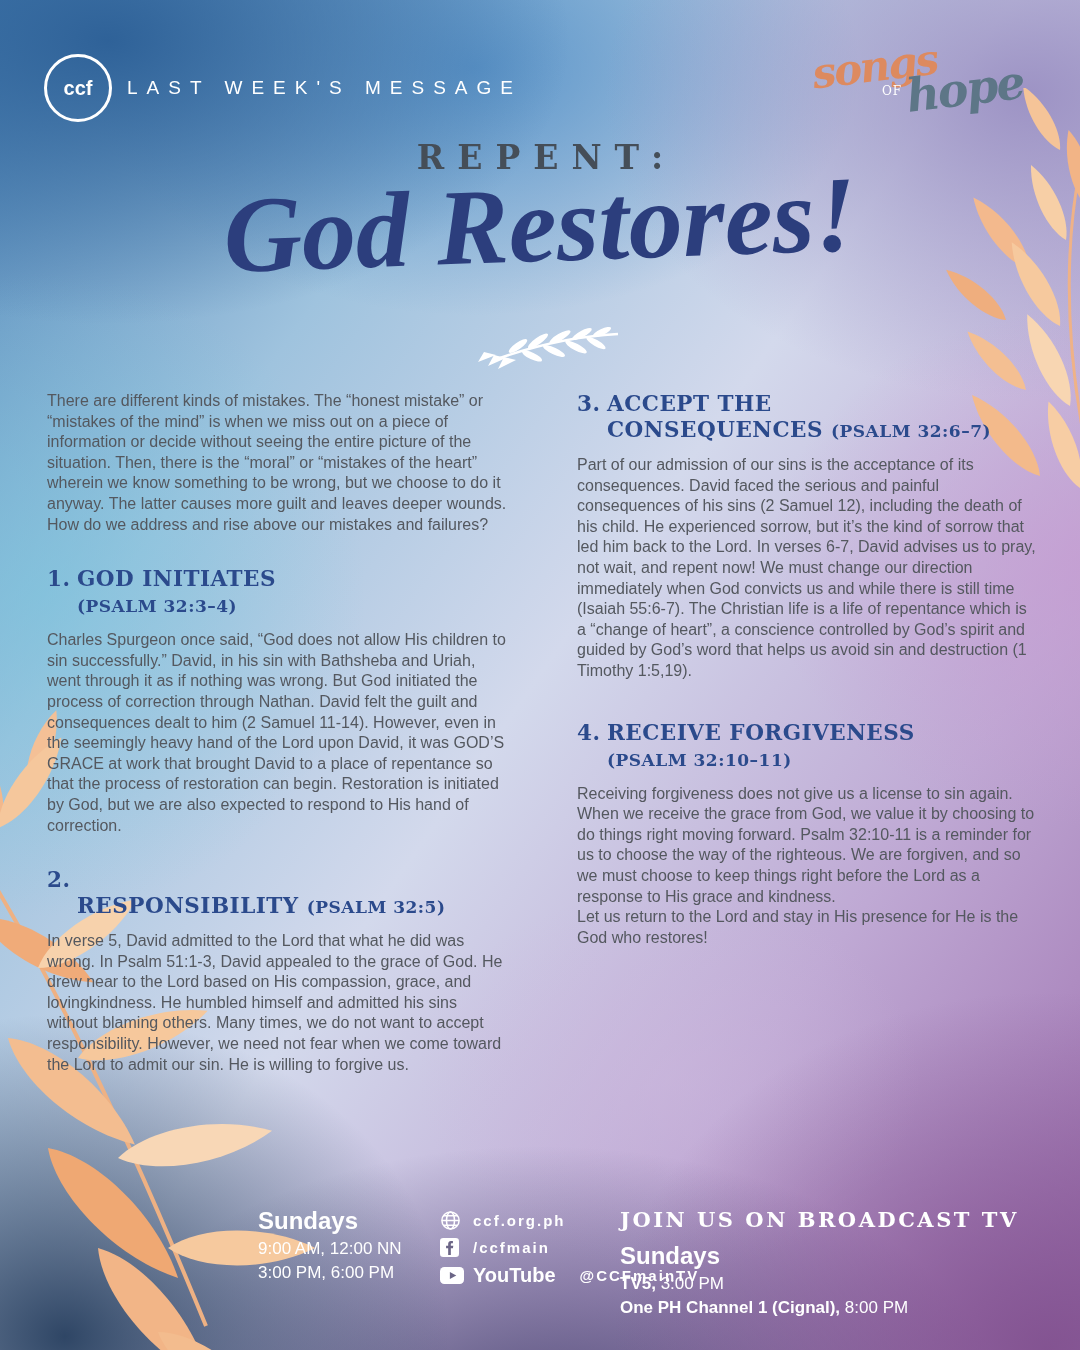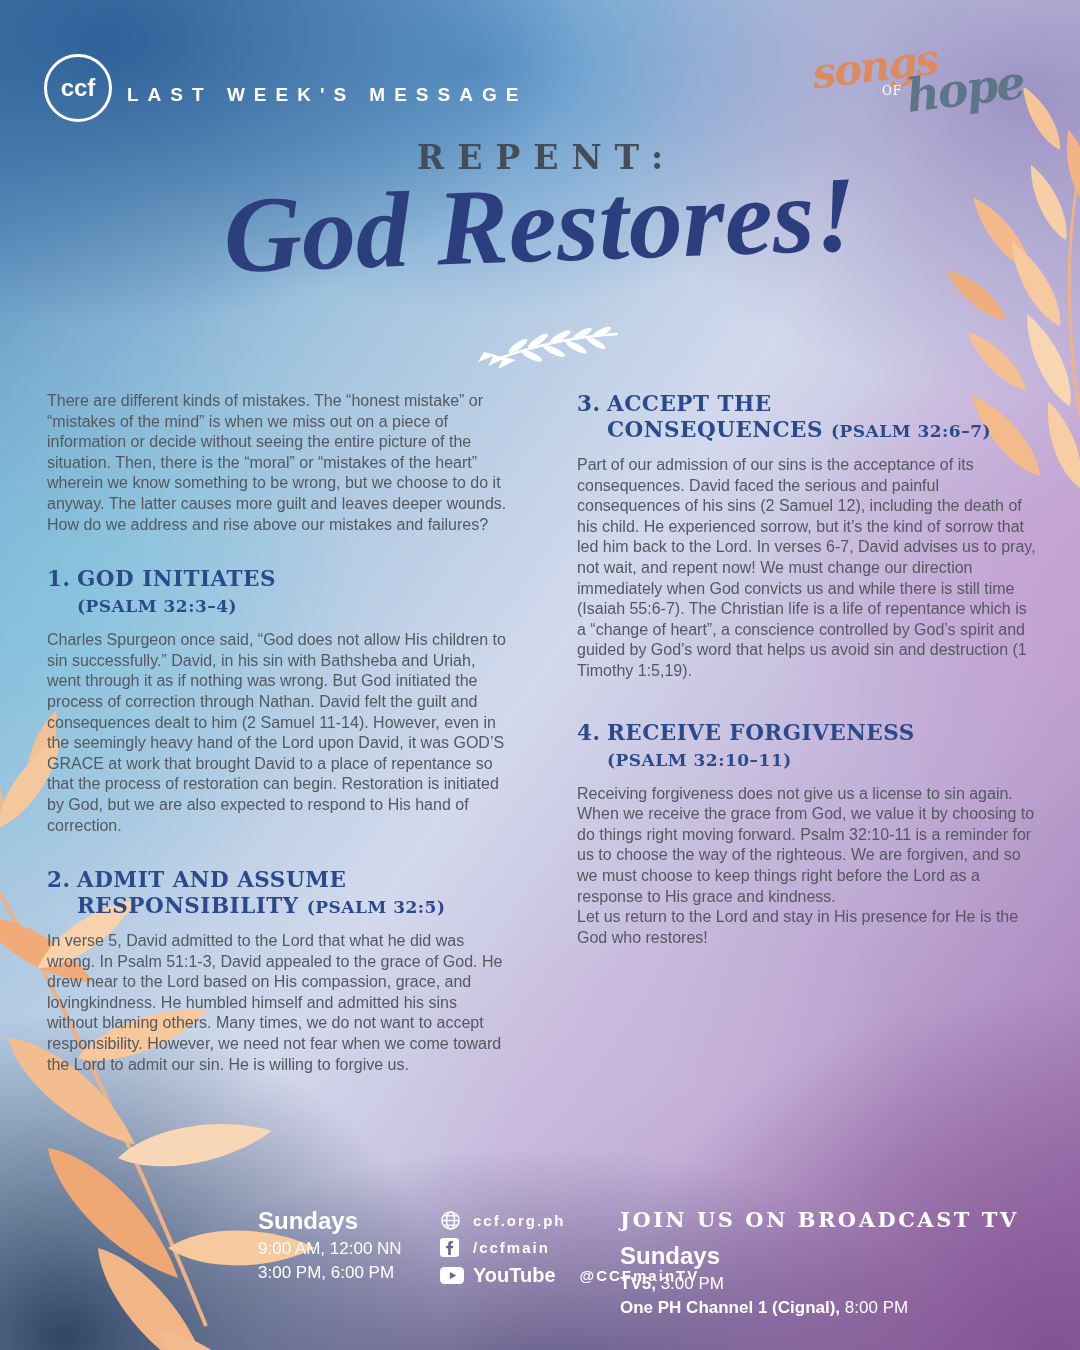--- a/index.html
+++ b/index.html
@@ -13,22 +13,22 @@
       radial-gradient(ellipse 520px 420px at 101% 42%, rgba(198,156,210,.75), rgba(198,156,210,0) 62%),
       radial-gradient(ellipse 640px 460px at 95% 7%, rgba(148,136,190,.85), rgba(148,136,190,0) 66%),
       radial-gradient(ellipse 700px 430px at 10% 3%, rgba(44,95,150,.95), rgba(44,95,150,0) 66%),
       radial-gradient(ellipse 620px 400px at 44% 5%, rgba(82,142,198,.85), rgba(82,142,198,0) 62%),
       radial-gradient(ellipse 520px 520px at 4% 44%, rgba(122,198,222,.6), rgba(122,198,222,0) 62%),
       radial-gradient(ellipse 420px 320px at 62% 80%, rgba(205,184,222,.5), rgba(205,184,222,0) 60%),
       linear-gradient(125deg,#4e86b8 0%,#9fc3de 26%,#d3d9ec 50%,#bfa9d4 74%,#9d6fae 100%);
   }
   
   .logo{position:absolute;left:44px;top:54px;width:62px;height:62px;border:3px solid #fff;border-radius:50%;
-        display:flex;align-items:center;justify-content:center;color:#fff;font-weight:bold;font-size:24px;letter-spacing:0;}
-  .kicker-msg{position:absolute;left:127px;top:84px;color:#fff;font-weight:bold;font-size:19px;letter-spacing:9px;}
+        display:flex;align-items:center;justify-content:center;color:#fff;font-weight:bold;font-size:20px;letter-spacing:0;}
+  .kicker-msg{position:absolute;left:127px;top:77px;color:#fff;font-weight:normal;font-size:19px;letter-spacing:9px;}
   .soh{position:absolute;top:40px;right:58px;width:210px;height:90px;font-family:"DejaVu Serif",serif;}
   .soh-songs{position:absolute;left:0;top:2px;font-style:italic;font-weight:bold;font-size:42px;color:#dd8a5f;transform:rotate(-7deg);letter-spacing:-2px;}
   .soh-of{position:absolute;left:70px;top:44px;font-size:12px;color:#fff;letter-spacing:1px;}
   .soh-hope{position:absolute;left:94px;top:22px;font-style:italic;font-weight:bold;font-size:46px;color:#5d7687;transform:rotate(-7deg);letter-spacing:-2px;}
   
   .title-kicker{position:absolute;left:0;top:138px;width:100%;text-align:center;
       font-family:"DejaVu Serif",serif;font-weight:bold;font-size:33px;letter-spacing:13px;color:#454e58;text-indent:13px;}
   .title-main{position:absolute;left:0;top:150px;width:100%;text-align:center;line-height:150px;
       font-family:"Liberation Serif",serif;font-style:italic;font-weight:bold;font-size:108px;color:#2c3e7d;transform:rotate(-2deg);}
   .laurel{position:absolute;left:470px;top:322px;}
@@ -179,21 +179,21 @@
 
     <div class="sec-h">
       <span>1.</span>
       <span class="ht"><span>GOD INITIATES</span><br>
         <span class="ref">(PSALM 32:3–4)</span></span>
     </div>
     <p class="body-p">Charles Spurgeon once said, “God does not allow His children to sin successfully.” David, in his sin with Bathsheba and Uriah, went through it as if nothing was wrong. But God initiated the process of correction through Nathan. David felt the guilt and consequences dealt to him (2 Samuel 11-14). However, even in the seemingly heavy hand of the Lord upon David, it was GOD’S GRACE at work that brought David to a place of repentance so that the process of restoration can begin. Restoration is initiated by God, but we are also expected to respond to His hand of correction.</p>
 
     <div class="sec-h">
       <span>2.</span>
-      <span class="ht"><span>ADMIT AND ASSUME</span><br>
+      <span class="ht"><br>
         <span>RESPONSIBILITY</span>
         <span class="ref">(PSALM 32:5)</span></span>
     </div>
     <p class="body-p">In verse 5, David admitted to the Lord that what he did was wrong. In Psalm 51:1-3, David appealed to the grace of God. He drew near to the Lord based on His compassion, grace, and lovingkindness. He humbled himself and admitted his sins without blaming others. Many times, we do not want to accept responsibility. However, we need not fear when we come toward the Lord to admit our sin. He is willing to forgive us.</p>
   </div>
 
   <div class="col col-right">
     <div class="sec-h first-h">
       <span>3.</span>
       <span class="ht"><span>ACCEPT THE</span><br>

